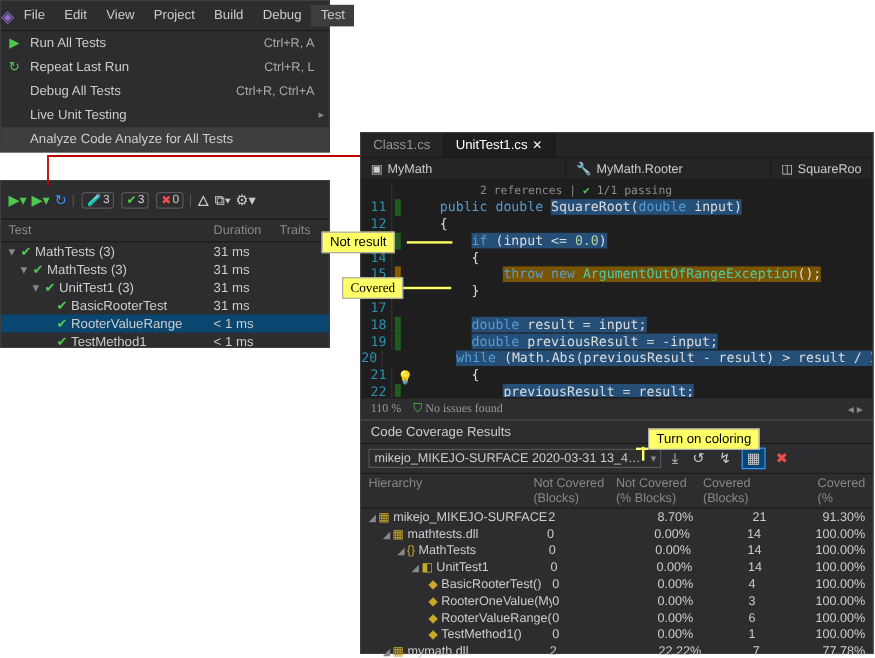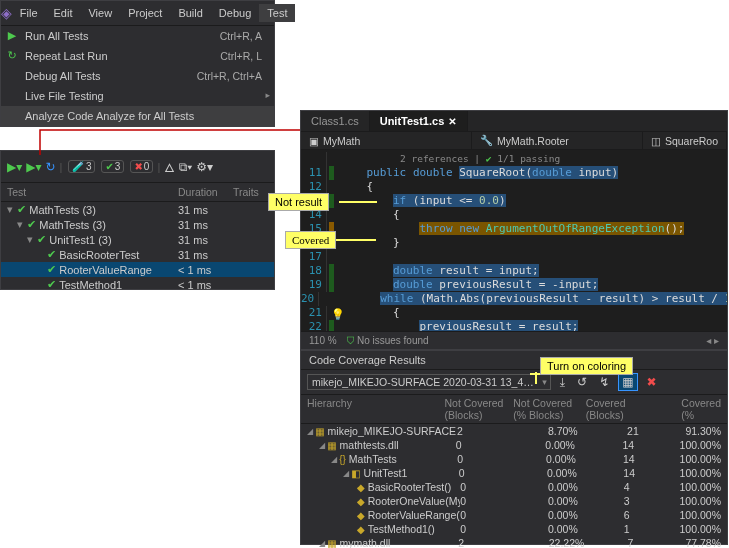--- a/index.html
+++ b/index.html
@@ -44,35 +44,35 @@
   .te-dur{width:55px; color:#ccc;} .te-tr{width:35px;}
   .indent1{padding-left:10px;} .indent2{padding-left:20px;} .indent3{padding-left:30px;}
 
   
   .arrow-svg{position:absolute; pointer-events:none;}
 
   
   #code-panel { top:110px; left:300px; width:428px; height:240px; overflow:hidden;}
   .tabs{display:flex; background:#252526; border-bottom:1px solid #1b1b1c;}
   .tab{padding:4px 10px; color:#969696; border-right:1px solid #1b1b1c; display:flex; gap:4px; align-items:center;}
-  .tab.active{background:#1e1e1e; color:#fff;font-weight:bold;}
+  .tab.active{background:#1e1e1e; color:#fff;}
   .tab .close{font-size:10px;}
   .navbar{display:flex; background:#252526; border-bottom:1px solid #1b1b1c; font-size:10.5px;}
   .nav-item{flex:1; padding:2px 8px; color:#ccc; display:flex; align-items:center; gap:4px; border-right:1px solid #1b1b1c;}
   .editor{background:#1e1e1e; position:relative; font-family:Consolas,monospace; font-size:11px; height:195px; overflow:hidden; padding-top:2px;}
   .codeline{display:flex; align-items:stretch; height:14px; line-height:14px; white-space:pre;}
   .lnum{width:26px; text-align:right; color:#2b91af; padding-right:4px; border-right:1px solid #333;}
   .cov{width:5px; margin-left:2px;}
   .cov.green{background:#1e5b1e;} .cov.orange{background:#8a5a00;}
   .code{padding-left:6px; color:#dcdcdc;}
   .hl-blue{background:#264f78;}
   .hl-orange{background:#7a5500;}
   .kw{color:#569cd6;} .type{color:#4ec9b0;} .num{color:#b5cea8;}
   .codelens{color:#8a8a8a; font-size:9.5px; padding-left:60px;}
-  .status-strip{position:absolute; bottom:0; left:0; right:0; height:18px; background:#2d2d30; border-top:1px solid #1b1b1c; display:flex; align-items:center; gap:10px; padding:0 8px; font-size:10px; color:#999;}
+  .status-strip{position:absolute; bottom:0; left:0; right:0; height:18px; background:#2d2d30; border-top:1px solid #1b1b1c; display:flex; align-items:center; gap:10px; padding:0 8px; font-size:10px; color:#999;font-family:Liberation Serif, serif;}
   .bulb{position:absolute; left:30px; top:158px; color:#ffcc00; font-size:11px;}
 
   
   .callout{position:absolute; background:#ffff66; color:#000; border:1px solid #aaa; padding:2px 6px; font-size:11px; z-index:50;}
   .callout-line{position:absolute; height:2px; background:#ffff66; z-index:49;}
 
   
   #coverage-panel { top:350px; left:300px; width:428px; height:195px; }
   .cov-title{padding:3px 8px; color:#ccc; background:#2d2d30; border-bottom:1px solid #1b1b1c;}
   .cov-toolbar{display:flex; align-items:center; gap:6px; padding:3px 6px; background:#2d2d30; border-bottom:1px solid #1b1b1c; font-size:10.5px;}
@@ -108,21 +108,21 @@
       <div class="dropdown-row">
         <span class="dd-icon" style="color:#4ec94e">↻</span>
         <span>Repeat Last Run</span>
         <span class="shortcut">Ctrl+R, L</span>
       </div>
       <div class="dropdown-row">
         <span>Debug All Tests</span>
         <span class="shortcut">Ctrl+R, Ctrl+A</span>
       </div>
       <div class="dropdown-row">
-        <span>Live File Testing</span>
+        <span>Live Unit Testing</span>
         <span class="dd-arrow">▸</span>
       </div>
       <div class="dropdown-row sel">
         <span>Analyze Code Analyze for All Tests</span>
       </div>
     </div>
 </div>
 
 <div id="test-explorer" class="panel">
   <div class="te-toolbar">

